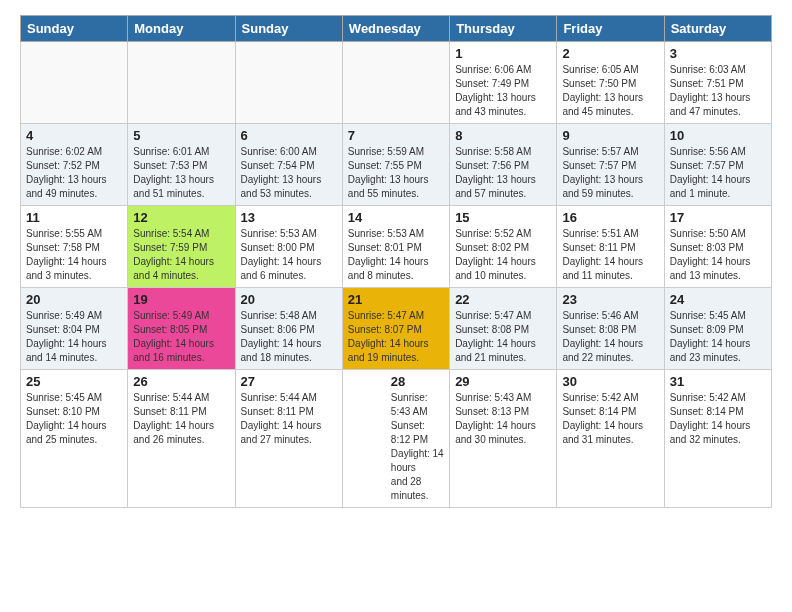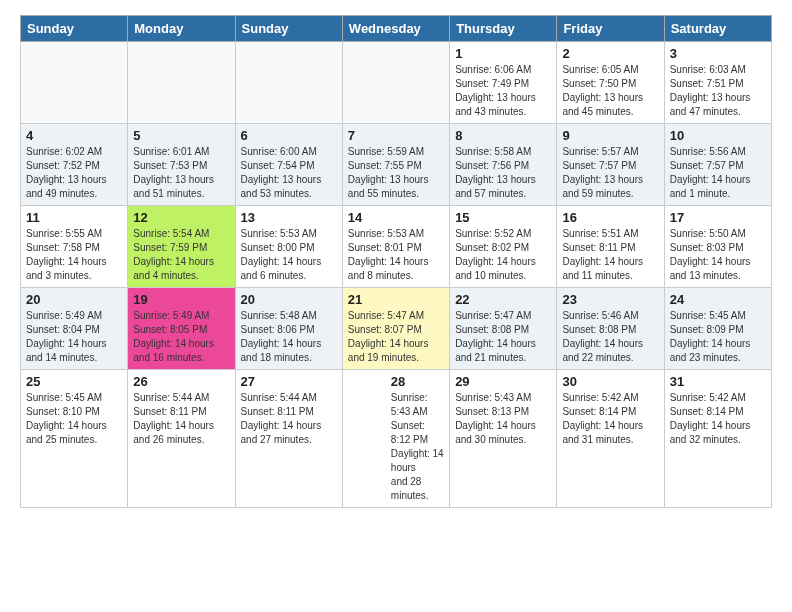--- a/index.html
+++ b/index.html
@@ -183,21 +183,21 @@
 Daylight: 14 hours
 and 16 minutes.</div>
           </td>
           <td style="background: rgb(237, 242, 247);">
             <div class="day-num">20</div>
             <div class="day-info" style="white-space: pre-line;">Sunrise: 5:48 AM
 Sunset: 8:06 PM
 Daylight: 14 hours
 and 18 minutes.</div>
           </td>
-          <td style="background: #fef9c3;">
+          <td style="background: #eab308;">
             <div class="day-num">21</div>
             <div class="day-info" style="white-space: pre-line;">Sunrise: 5:47 AM
 Sunset: 8:07 PM
 Daylight: 14 hours
 and 19 minutes.</div>
           </td>
           <td style="background: rgb(237, 242, 247);">
             <div class="day-num">22</div>
             <div class="day-info" style="white-space: pre-line;">Sunrise: 5:47 AM
 Sunset: 8:08 PM

